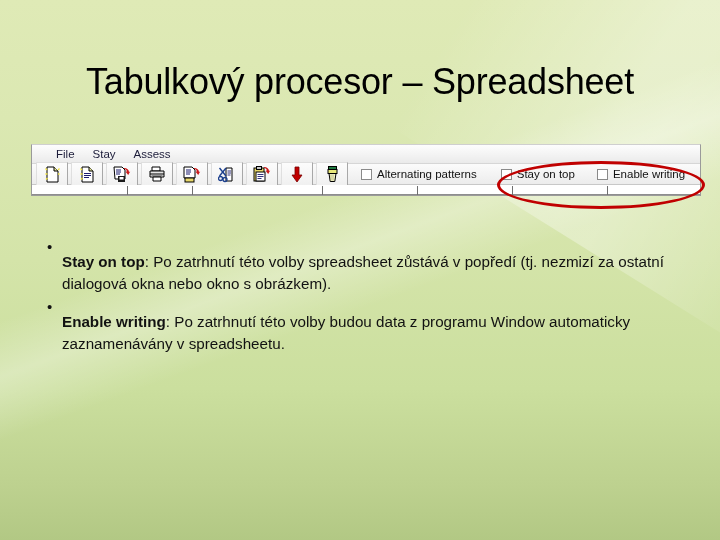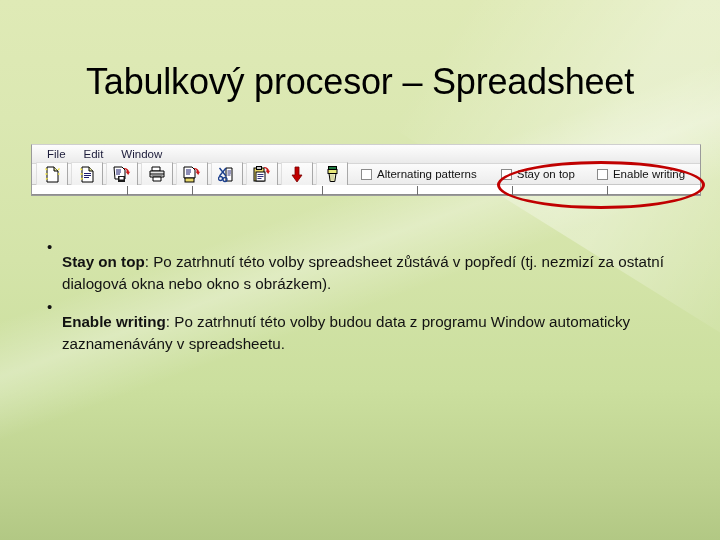--- a/index.html
+++ b/index.html
@@ -76,21 +76,21 @@
     font-family: "Liberation Sans", sans-serif;
   }
 
   
   #menubar {
     height: 19px;
     background: linear-gradient(to bottom, #fdfdfd 0%, #f2f2f2 60%, #eaeaea 100%);
     border-bottom: 1px solid #d6d6d6;
     display: flex;
     align-items: center;
-    padding-left: 15px;
+    padding-left: 24px;
     box-sizing: border-box;
   }
   .menu-item {
     font-size: 11.5px;
     color: #1c1c3a;
     padding: 0 9px 0 0;
     margin-right: 9px;
     white-space: nowrap;
     line-height: 19px;
   }
@@ -218,22 +218,22 @@
 
 <div id="slide">
   <div id="sheen"></div>
 
   <div id="title">Tabulkový procesor – Spreadsheet</div>
 
   <div id="app-window">
 
     <div id="menubar">
       <div class="menu-item">File</div>
-      <div class="menu-item">Edit</div>
-      <div class="menu-item">Window</div>
+      <div class="menu-item">Stay</div>
+      <div class="menu-item">Assess</div>
     </div>
 
     <div id="toolbar">
 
       <div class="tb-btn">
         <span>
           <svg width="17" height="17" viewBox="0 0 17 17">
             <path d="M3 1 h7 l4 4 v11 h-11 z" fill="#ffffff" stroke="#000000" stroke-width="1"></path>
             <path d="M10 1 v4 h4" fill="#e8e8a0" stroke="#000000" stroke-width="1"></path>
             <path d="M1.5 2.5 l1.5 1.5 M1.5 8 h2 M2 13.5 l1.5 -1.5" stroke="#f2e23a" stroke-width="1.3"></path>

